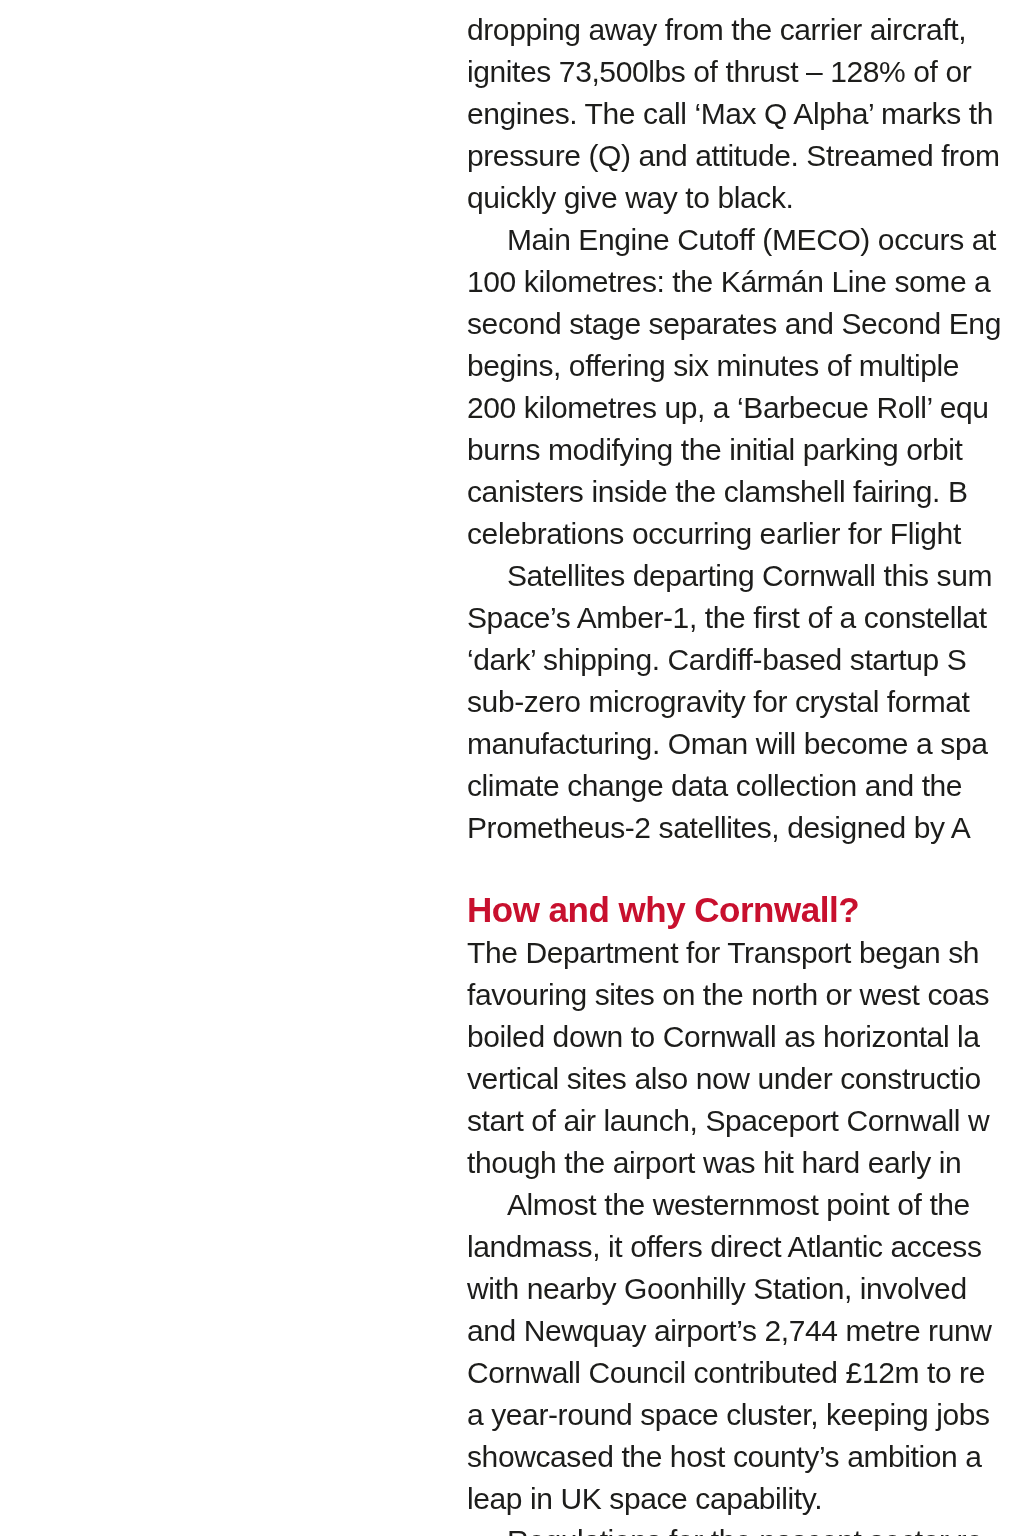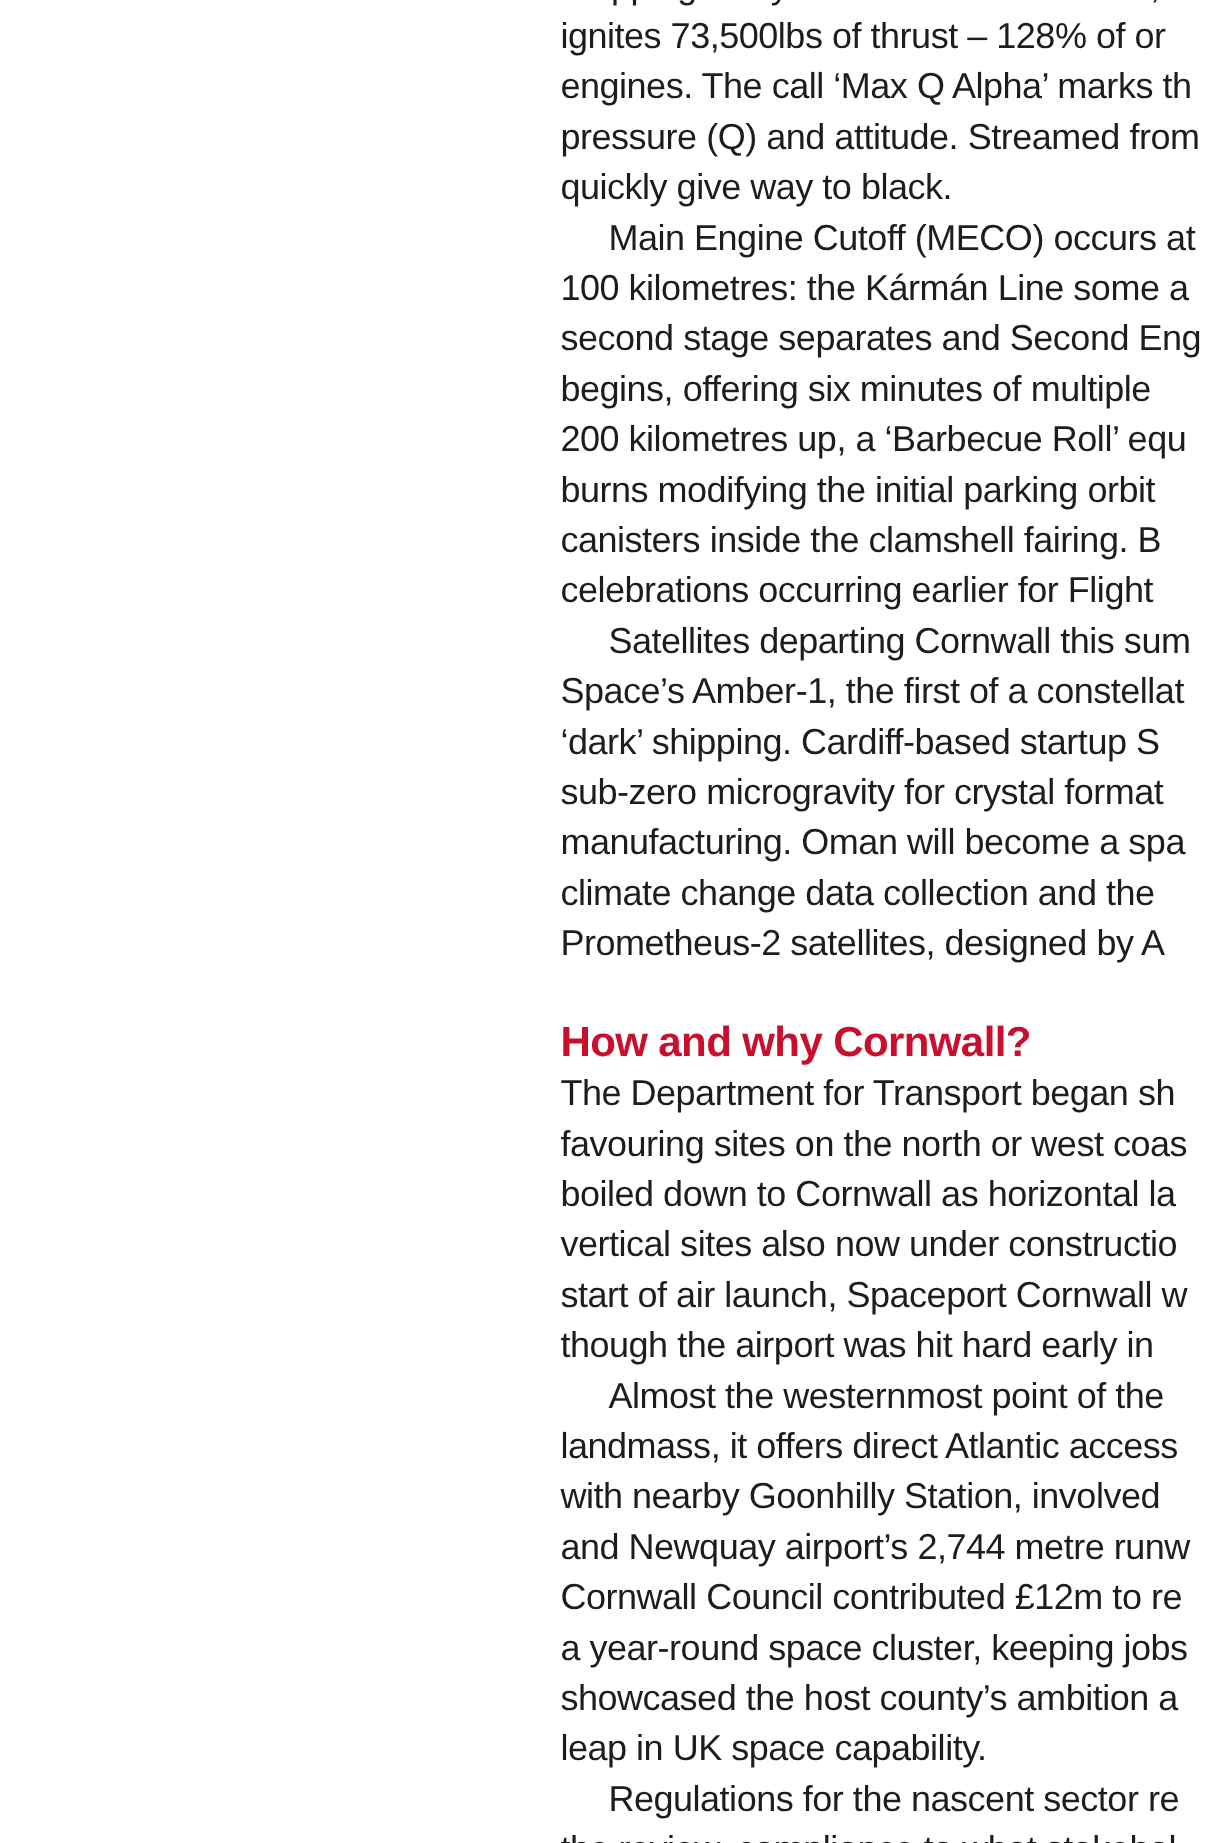--- a/index.html
+++ b/index.html
@@ -11,20 +11,21 @@
     width: 1024px;
     height: 1536px;
     overflow: hidden;
     position: relative;
     font-family: "Liberation Sans", sans-serif;
   }
   .page {
     position: absolute;
     inset: 0;
     background: #ffffff;
+    margin-top: 41px;
   }
   .column {
     position: absolute;
     left: 467px;
     top: -32px;
     width: 660px; 
   }
   .line {
     font-size: 30px;
     line-height: 42px;

